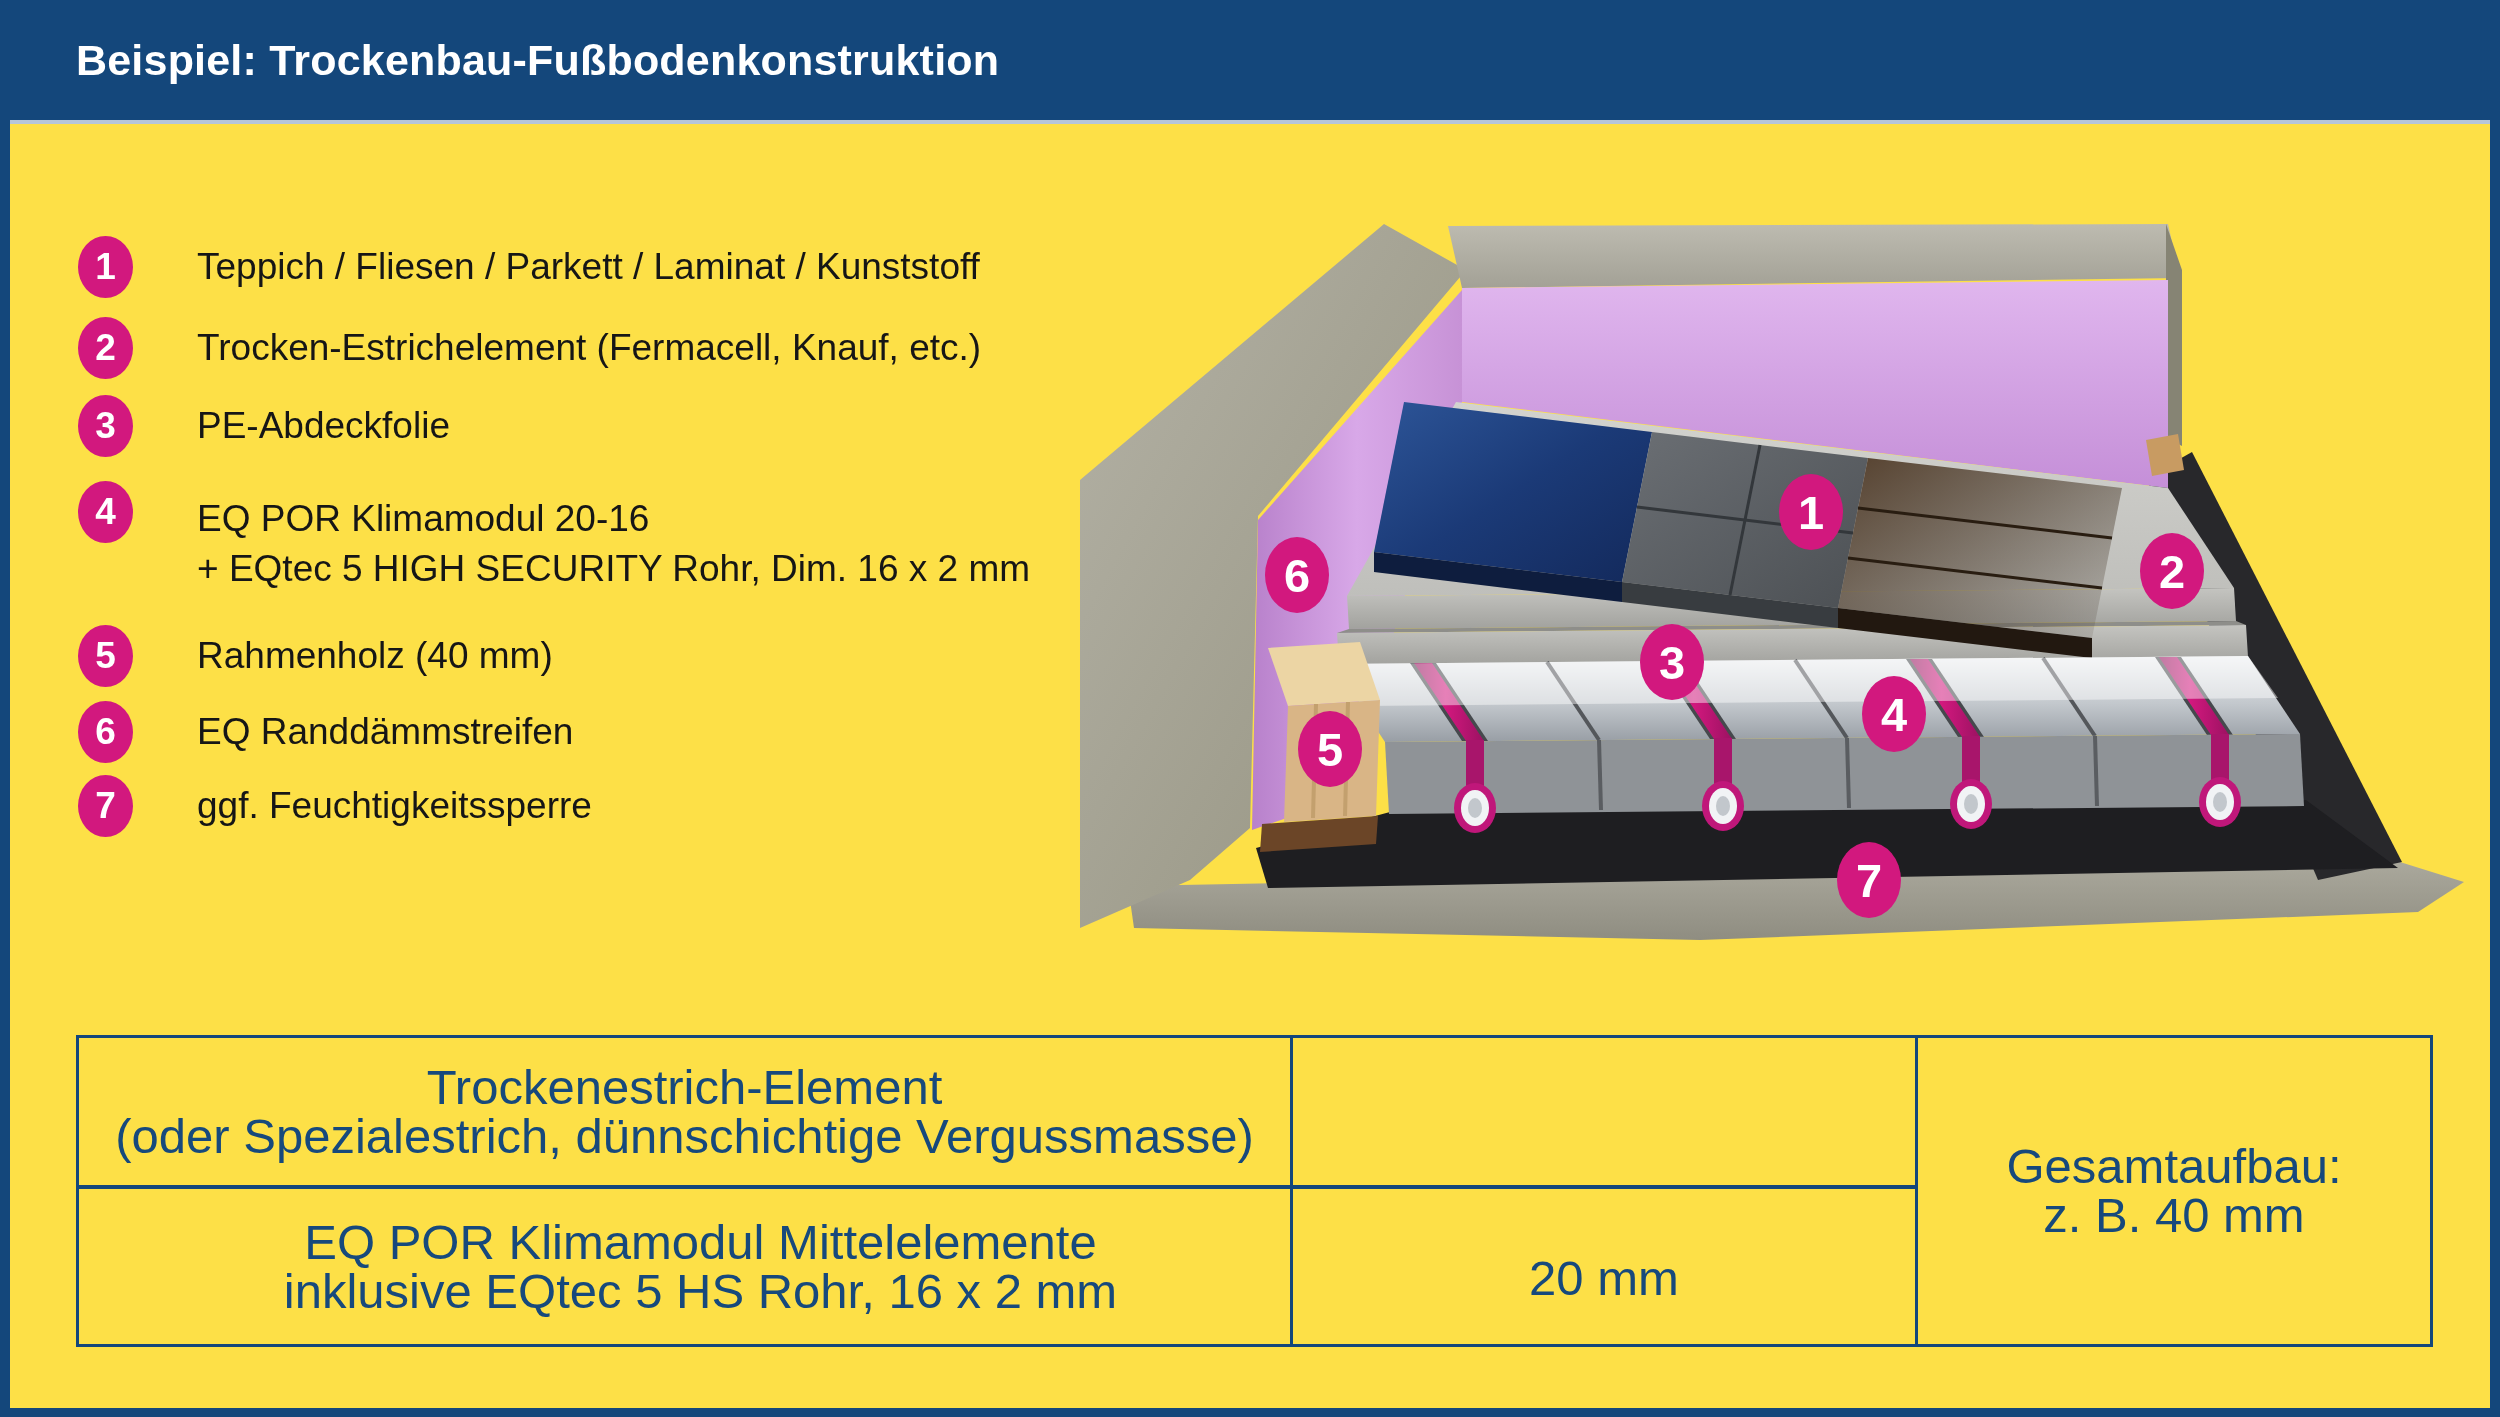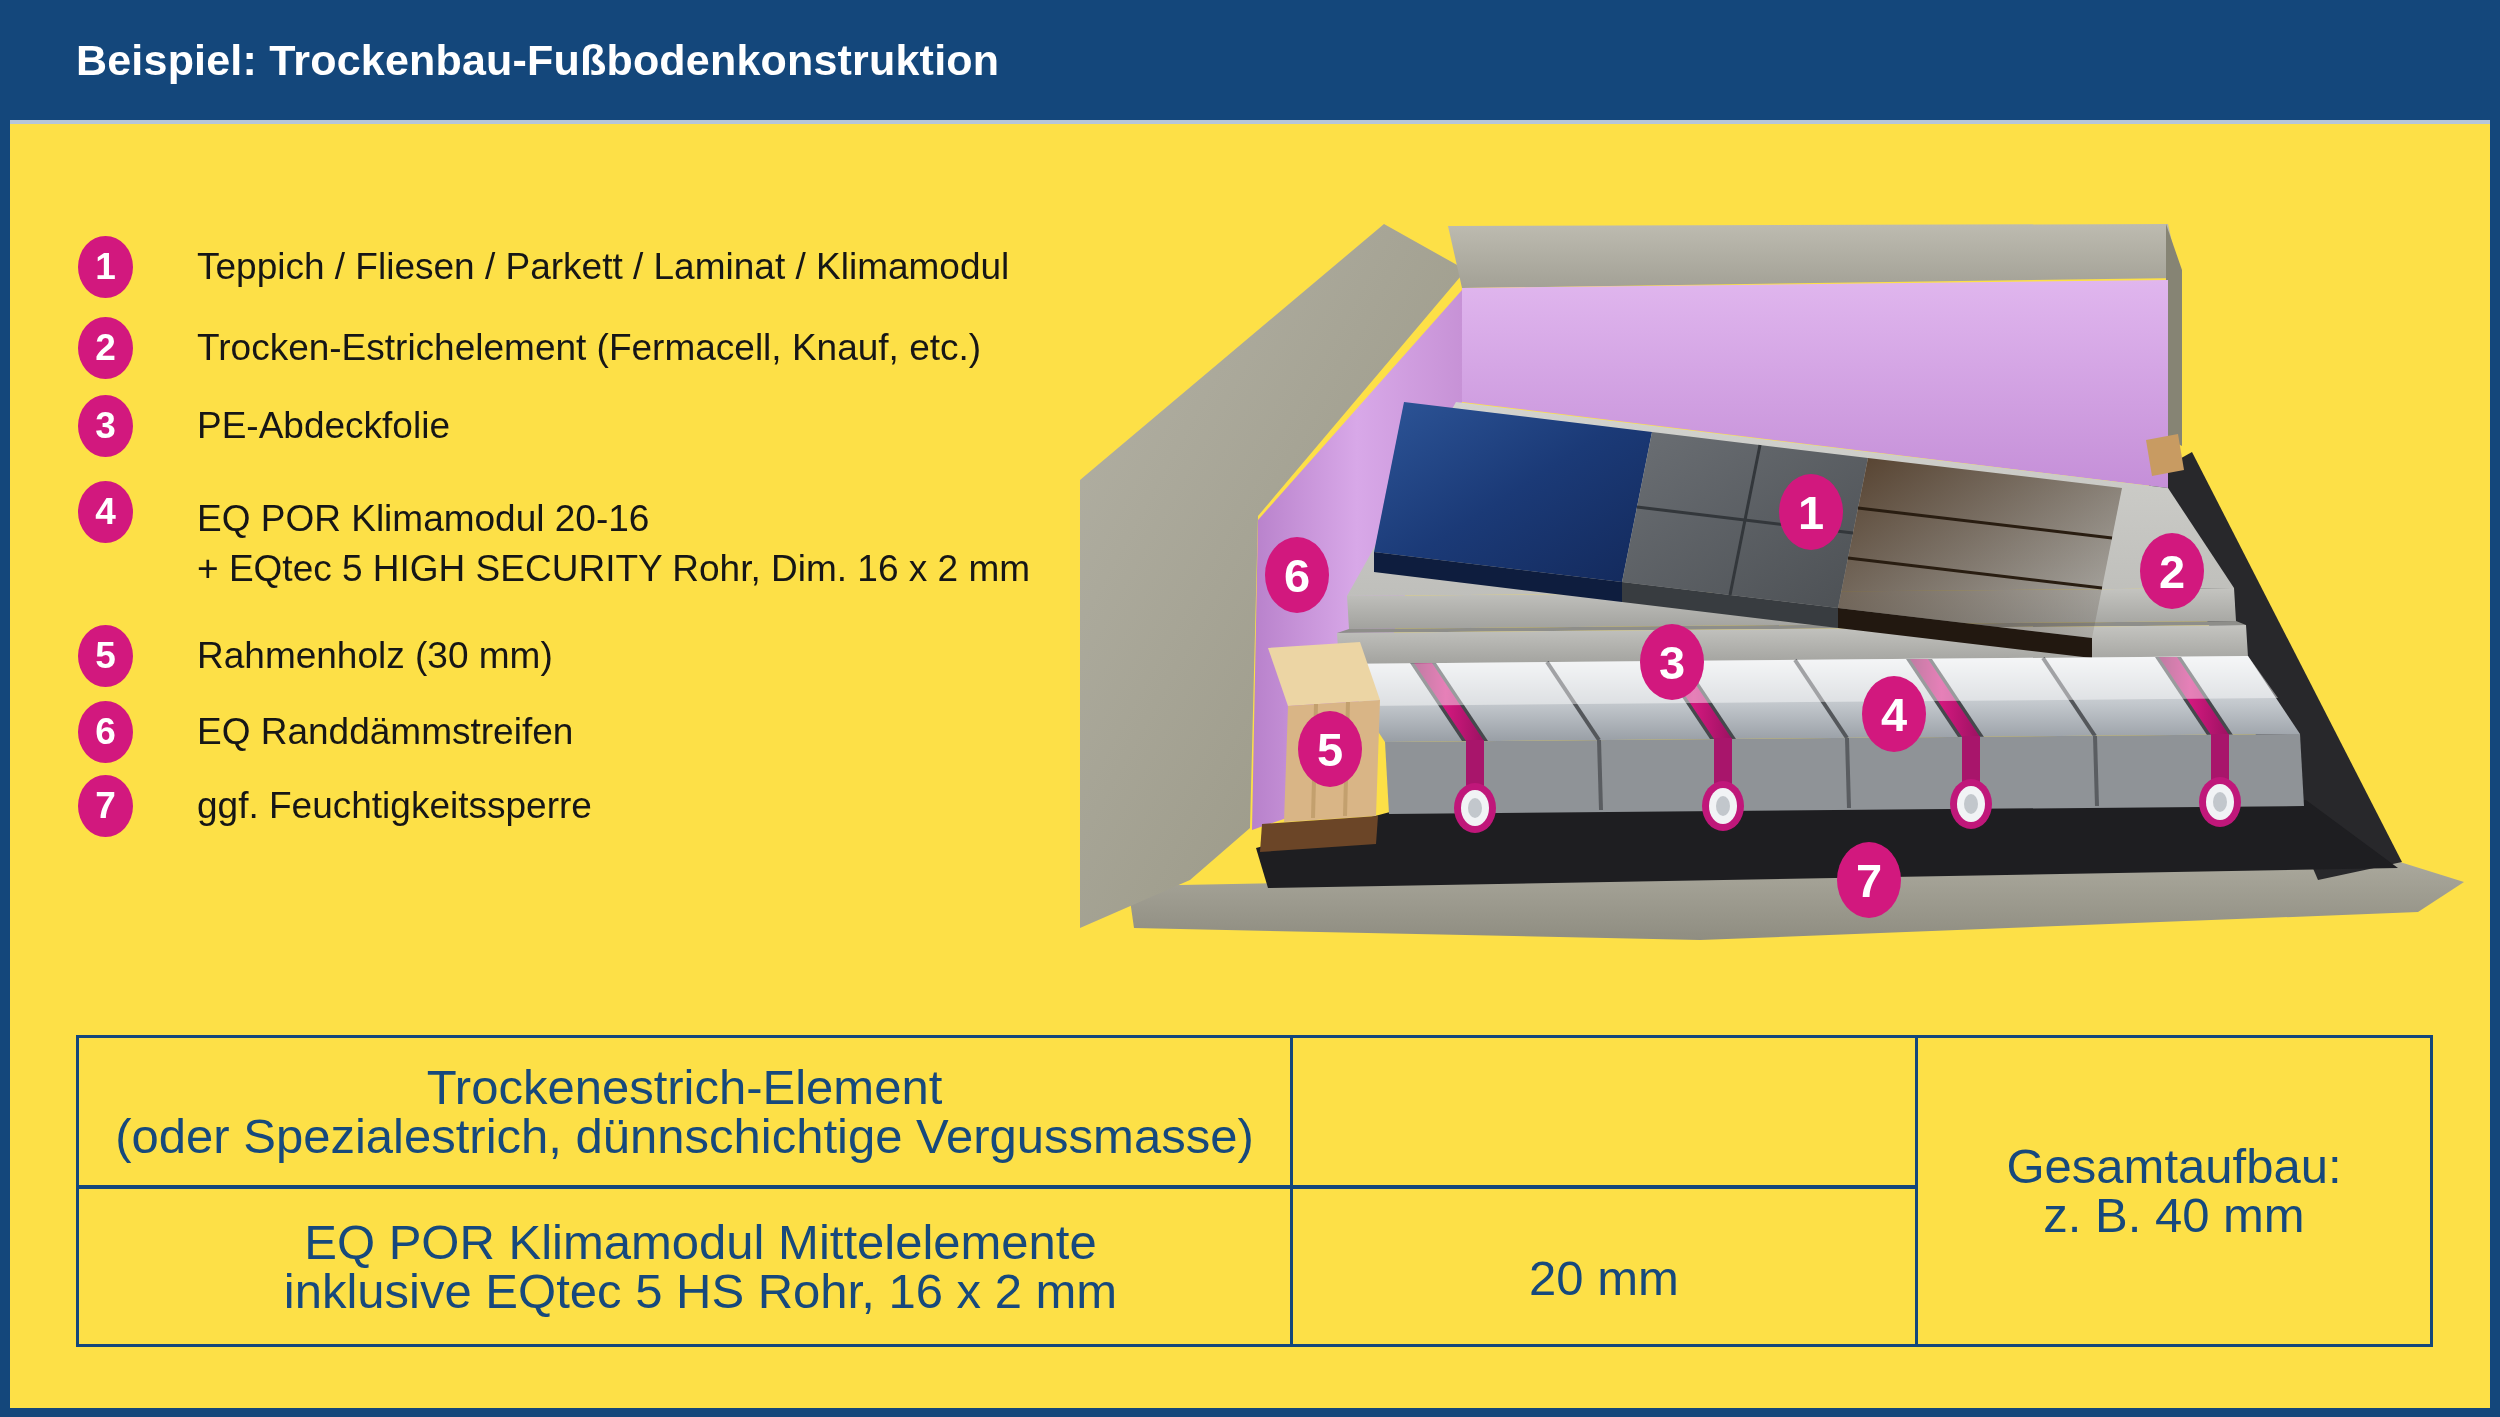--- a/index.html
+++ b/index.html
@@ -66,38 +66,38 @@
 
 <div class="page">
 
   <div class="header-bar">
     <div class="page-title">Beispiel: Trockenbau-Fußbodenkonstruktion</div>
   </div>
 
   <div>
     <div class="legend-item" style="top:236px">
       <div class="legend-badge">1</div>
-      <div class="legend-label">Teppich / Fliesen / Parkett / Laminat / Klimamodul</div>
+      <div class="legend-label">Teppich / Fliesen / Parkett / Laminat / Kunststoff</div>
     </div>
     <div class="legend-item" style="top:317px">
       <div class="legend-badge">2</div>
       <div class="legend-label">Trocken-Estrichelement (Fermacell, Knauf, etc.)</div>
     </div>
     <div class="legend-item" style="top:395px">
       <div class="legend-badge">3</div>
       <div class="legend-label">PE-Abdeckfolie</div>
     </div>
     <div class="legend-item two-line" style="top:481px">
       <div class="legend-badge">4</div>
       <div class="legend-label">EQ POR Klimamodul 20-16
 + EQtec 5 HIGH SECURITY Rohr, Dim. 16 x 2 mm</div>
     </div>
     <div class="legend-item" style="top:625px">
       <div class="legend-badge">5</div>
-      <div class="legend-label">Rahmenholz (30 mm)</div>
+      <div class="legend-label">Rahmenholz (40 mm)</div>
     </div>
     <div class="legend-item" style="top:701px">
       <div class="legend-badge">6</div>
       <div class="legend-label">EQ Randdämmstreifen</div>
     </div>
     <div class="legend-item" style="top:775px">
       <div class="legend-badge">7</div>
       <div class="legend-label">ggf. Feuchtigkeitssperre</div>
     </div>
   </div>

